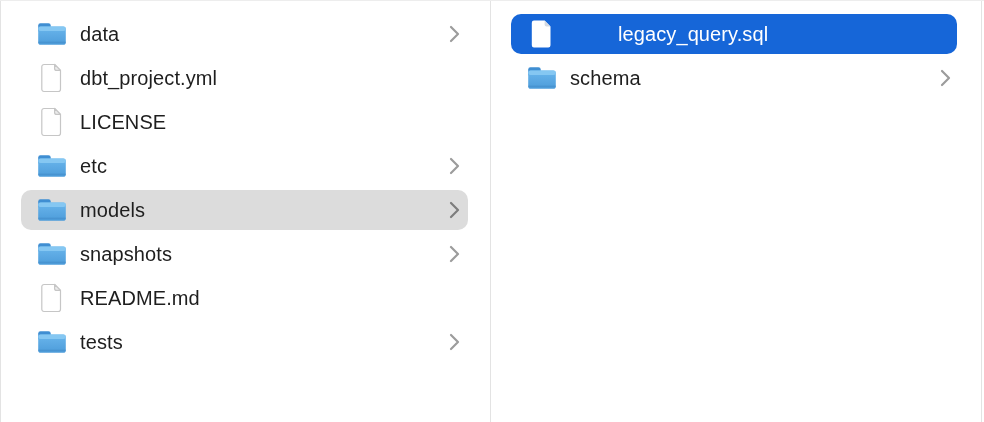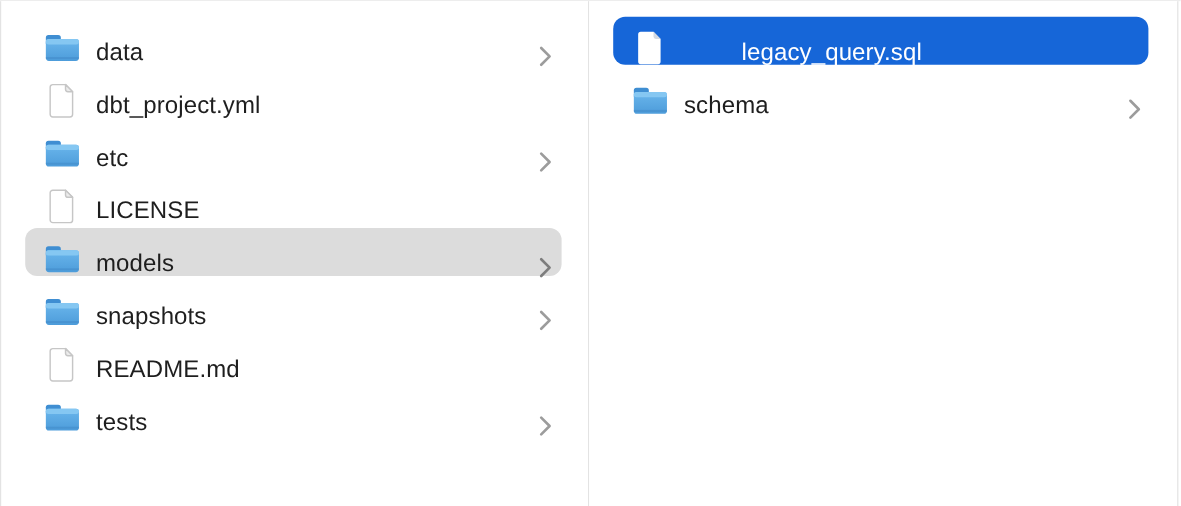--- a/index.html
+++ b/index.html
@@ -30,21 +30,21 @@
     width:491px;
     padding-top:11px;
     background:var(--bg);
   }
   .col-left{border-left:1px solid var(--divider);border-right:1px solid var(--divider);}
   .col-right{border-right:1px solid var(--divider);}
   .row{
     position:relative;
     height:44px;
     display:flex;
-    align-items:flex-end;
+    align-items:center;
     padding-left:36px;
     padding-right:30px;
   }
   .sel-pill{
     display:none;
     position:absolute;
     left:20px;right:22px;top:2px;bottom:2px;
     border-radius:10px;
     z-index:0;
   }
@@ -121,52 +121,52 @@
     <span class="label">dbt_project.yml</span>
     <span class="chevron" style="visibility: hidden;">
       <svg width="11" height="18" viewBox="0 0 11 18">
         <path d="M2 2 L9 9 L2 16" fill="none" stroke="#9c9c9c" stroke-width="2.2" stroke-linecap="round" stroke-linejoin="round"></path>
       </svg>
     </span>
   </div>
         <div class="row">
 
     <span class="icon">
-      <svg class="ic-folder" width="30" height="24" viewBox="0 0 30 24">
-        <defs>
-          <linearGradient id="fg" x1="0" y1="0" x2="0" y2="1">
-            <stop offset="0" stop-color="#6ab6ec"></stop>
-            <stop offset="1" stop-color="#4d9cda"></stop>
-          </linearGradient>
-        </defs>
-        <rect x="1.2" y="1.2" width="12.5" height="9" rx="2.2" fill="#3f8ed2"></rect>
-        <rect x="1.2" y="4.6" width="27.6" height="18.2" rx="2.6" fill="url(#fg)"></rect>
-        <rect x="1.2" y="4.6" width="27.6" height="4.4" rx="2.2" fill="#85c7f2"></rect>
-        <rect x="1.2" y="19.6" width="27.6" height="1.6" fill="#3f85c4" opacity="0.45"></rect>
-      </svg>
-
-    </span>
-    <span class="label">etc</span>
-    <span class="chevron">
-      <svg width="11" height="18" viewBox="0 0 11 18">
-        <path d="M2 2 L9 9 L2 16" fill="none" stroke="#9c9c9c" stroke-width="2.2" stroke-linecap="round" stroke-linejoin="round"></path>
-      </svg>
-    </span>
-  </div>
-        <div class="row">
-
-    <span class="icon">
 
       <svg class="ic-file" width="24" height="30" viewBox="0 0 24 30">
         <path class="file-body" d="M4 1.5 H14.6 L20.5 7.4 V26.3 A2.2 2.2 0 0 1 18.3 28.5 H4 A2.2 2.2 0 0 1 1.8 26.3 V3.7 A2.2 2.2 0 0 1 4 1.5 Z" fill="#ffffff" stroke="#c6c6c6" stroke-width="1.2" stroke-linejoin="round"></path>
         <path class="file-fold" d="M14.6 1.5 V5.4 A2 2 0 0 0 16.6 7.4 H20.5 Z" fill="#ececec" stroke="#c6c6c6" stroke-width="1.2" stroke-linejoin="round"></path>
       </svg>
     </span>
     <span class="label">LICENSE</span>
     <span class="chevron" style="visibility: hidden;">
+      <svg width="11" height="18" viewBox="0 0 11 18">
+        <path d="M2 2 L9 9 L2 16" fill="none" stroke="#9c9c9c" stroke-width="2.2" stroke-linecap="round" stroke-linejoin="round"></path>
+      </svg>
+    </span>
+  </div>
+        <div class="row">
+
+    <span class="icon">
+      <svg class="ic-folder" width="30" height="24" viewBox="0 0 30 24">
+        <defs>
+          <linearGradient id="fg" x1="0" y1="0" x2="0" y2="1">
+            <stop offset="0" stop-color="#6ab6ec"></stop>
+            <stop offset="1" stop-color="#4d9cda"></stop>
+          </linearGradient>
+        </defs>
+        <rect x="1.2" y="1.2" width="12.5" height="9" rx="2.2" fill="#3f8ed2"></rect>
+        <rect x="1.2" y="4.6" width="27.6" height="18.2" rx="2.6" fill="url(#fg)"></rect>
+        <rect x="1.2" y="4.6" width="27.6" height="4.4" rx="2.2" fill="#85c7f2"></rect>
+        <rect x="1.2" y="19.6" width="27.6" height="1.6" fill="#3f85c4" opacity="0.45"></rect>
+      </svg>
+
+    </span>
+    <span class="label">etc</span>
+    <span class="chevron">
       <svg width="11" height="18" viewBox="0 0 11 18">
         <path d="M2 2 L9 9 L2 16" fill="none" stroke="#9c9c9c" stroke-width="2.2" stroke-linecap="round" stroke-linejoin="round"></path>
       </svg>
     </span>
   </div>
         <div class="row sel-gray">
     <span class="sel-pill"></span>
     <span class="icon">
       <svg class="ic-folder" width="30" height="24" viewBox="0 0 30 24">
         <defs>

